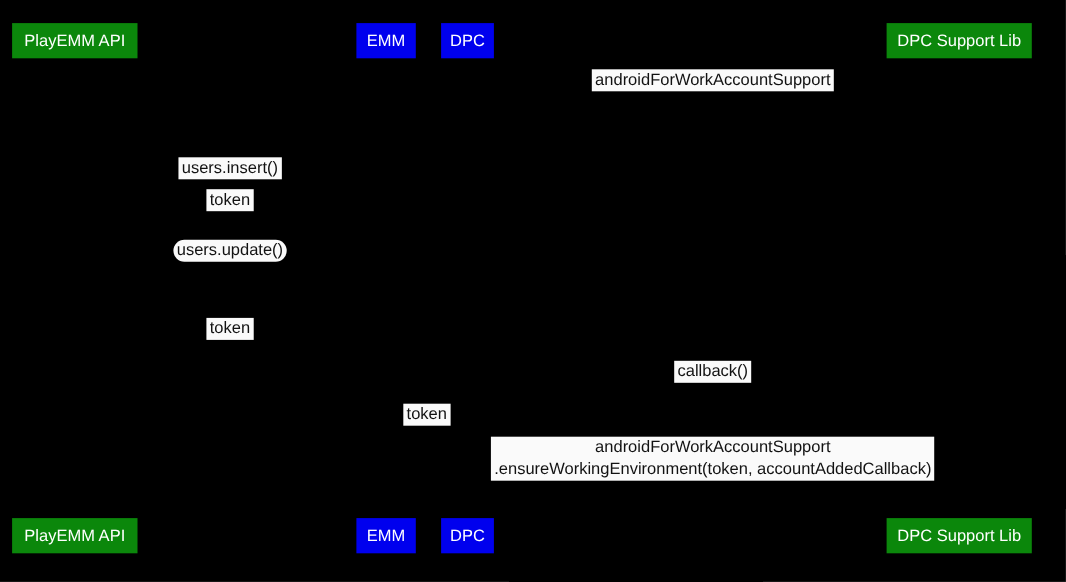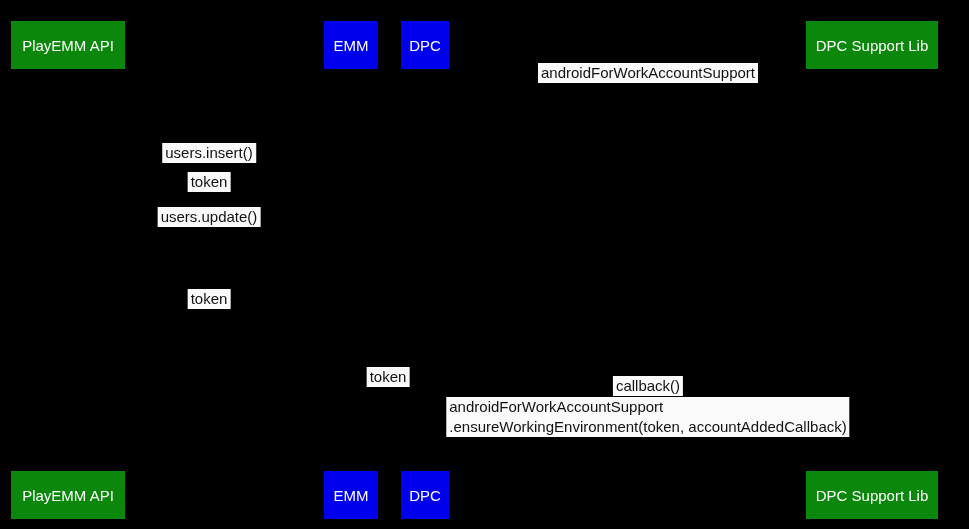--- a/index.html
+++ b/index.html
@@ -6,35 +6,36 @@
   #stage {
     position: relative;
     width: 969px;
     height: 529px;
     background: #000000;
     overflow: hidden;
     font-family: "Liberation Sans", sans-serif;
   }
   .participant {
     position: absolute;
-    height: 48px;
+    height: 32px;
     display: flex;
     align-items: center;
     justify-content: center;
     color: var(--participant-text, #ffffff);
     font-size: 15px;
     box-sizing: border-box;
   }
   .msg {
     position: absolute;
     transform: translateX(-50%);
     background: var(--label-bg, #fafafa);
     color: var(--label-text, #121212);
     font-size: 15px;
     line-height: 20px;
+    text-align: center;
     padding: 0 3px;
     white-space: nowrap;
   }
   .msg-line { white-space: nowrap; }
 </style>
 </head>
 <body>
 
 <div id="stage" style="background: rgb(0, 0, 0); --label-bg: #fafafa; --label-text: #121212; --participant-text: #ffffff;">
     <div class="participant" style="left: 11px; width: 114px; top: 21px; background: rgb(11, 135, 11);">PlayEMM API</div>
@@ -47,27 +48,27 @@
     <div class="participant" style="left: 806px; width: 132px; top: 471px; background: rgb(11, 135, 11);">DPC Support Lib</div>
     <div class="msg" style="left: 648px; top: 63px;">
       <div class="msg-line">androidForWorkAccountSupport</div>
     </div>
     <div class="msg" style="left: 209px; top: 143px;">
       <div class="msg-line">users.insert()</div>
     </div>
     <div class="msg" style="left: 209px; top: 172px;">
       <div class="msg-line">token</div>
     </div>
-    <div class="msg" style="left: 209px; top: 207px;">
+    <div class="msg" style="left: 209px; top: 218px; border-radius: 10px;">
       <div class="msg-line">users.update()</div>
     </div>
     <div class="msg" style="left: 209px; top: 289px;">
       <div class="msg-line">token</div>
     </div>
-    <div class="msg" style="left: 648px; top: 328px; margin-top: 48px;">
+    <div class="msg" style="left: 648px; top: 328px;">
       <div class="msg-line">callback()</div>
     </div>
     <div class="msg" style="left: 388px; top: 367px;">
       <div class="msg-line">token</div>
     </div>
     <div class="msg" style="left: 648px; top: 397px;">
       <div class="msg-line">androidForWorkAccountSupport</div>
       <div class="msg-line">.ensureWorkingEnvironment(token, accountAddedCallback)</div>
     </div>
   </div>

